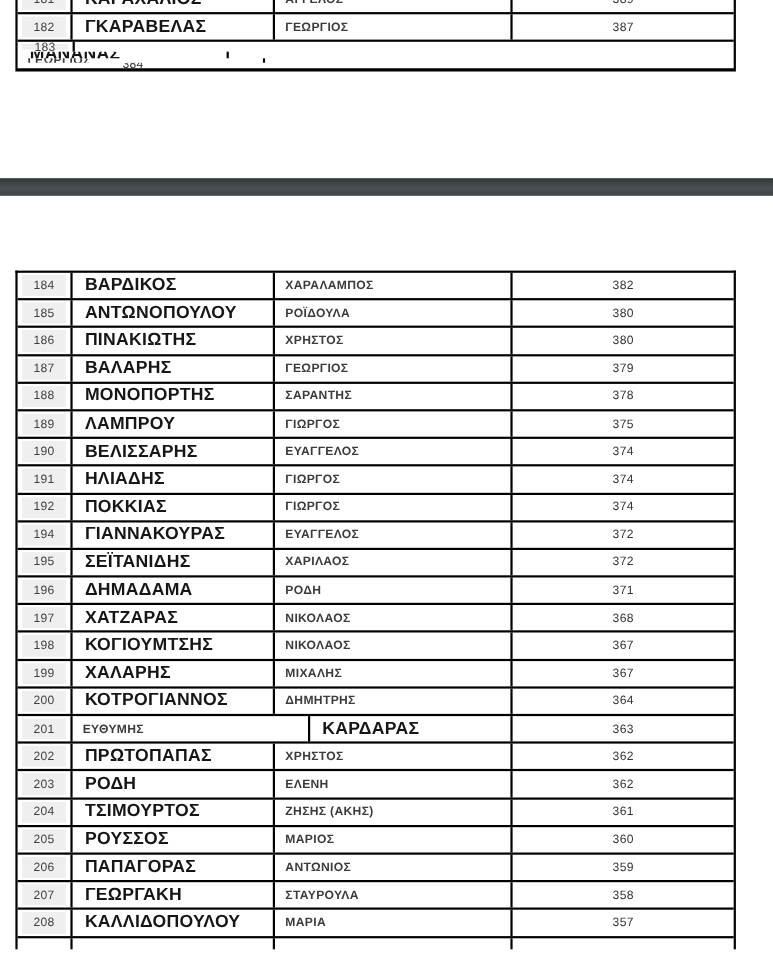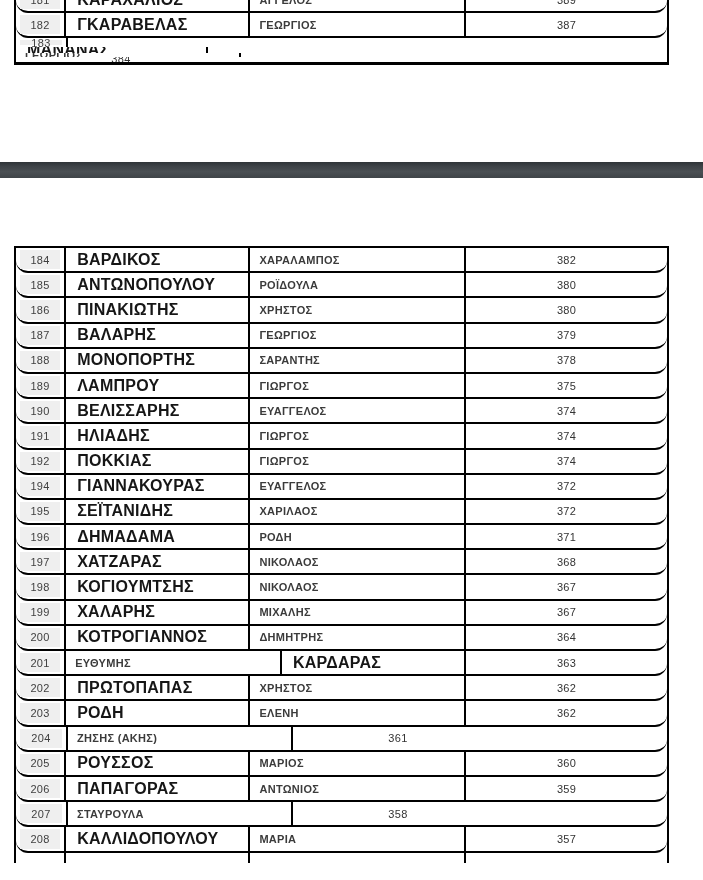--- a/index.html
+++ b/index.html
@@ -13,21 +13,21 @@
     font-family:"Liberation Sans","DejaVu Sans",sans-serif;
   }
   .page-fragment{position:absolute;left:14px;width:655px;box-sizing:border-box;}
   .page1{top:-14px;}
   .page2{top:246px;}
 
   .tbl{box-sizing:border-box;width:655px;background:#ffffff;}
   .tbl.closed{border:2px solid #000;border-bottom-width:3px;}
   .tbl.open{border:2px solid #000;border-bottom:none;}
 
-  .row{display:flex;height:23.2px;border-bottom:2px solid #000;border-radius:12px;}
+  .row{display:flex;height:23.2px;border-bottom:2px solid #000;}
   .tbl.closed .row:last-child{border-bottom:none;flex-direction:column;}
   .row.partial{border-bottom:none;height:10px;}
 
   .cell{box-sizing:border-box;display:flex;align-items:center;border-right:2px solid #000;overflow:hidden;}
   .cell.c-rank{width:52px;padding:2px 4px;}
   .cell.c-surname{width:192px;padding-left:11px;}
   .cell.c-first{width:225px;padding-left:9px;font-weight:bold;}
   .cell.c-votes{width:210px;border-right:none;justify-content:center;}
 
   .numbox{
@@ -367,20 +367,23 @@
             <span class="first-txt">ΕΛΕΝΗ</span>
           </div>
           <div class="cell c-votes">
             <span class="votes-txt">362</span>
           </div>
         </div>
           <div class="row">
           <div class="cell c-rank">
             <div class="numbox">204</div>
           </div>
+          <div class="cell c-surname">
+            <span class="surname-txt">ΤΣΙΜΟΥΡΤΟΣ</span>
+          </div>
           <div class="cell c-first">
             <span class="first-txt">ΖΗΣΗΣ (ΑΚΗΣ)</span>
           </div>
           <div class="cell c-votes">
             <span class="votes-txt">361</span>
           </div>
         </div>
           <div class="row">
           <div class="cell c-rank">
             <div class="numbox">205</div>
@@ -405,20 +408,23 @@
           <div class="cell c-first">
             <span class="first-txt">ΑΝΤΩΝΙΟΣ</span>
           </div>
           <div class="cell c-votes">
             <span class="votes-txt">359</span>
           </div>
         </div>
           <div class="row">
           <div class="cell c-rank">
             <div class="numbox">207</div>
+          </div>
+          <div class="cell c-surname">
+            <span class="surname-txt">ΓΕΩΡΓΑΚΗ</span>
           </div>
           <div class="cell c-first">
             <span class="first-txt">ΣΤΑΥΡΟΥΛΑ</span>
           </div>
           <div class="cell c-votes">
             <span class="votes-txt">358</span>
           </div>
         </div>
           <div class="row">
           <div class="cell c-rank">

